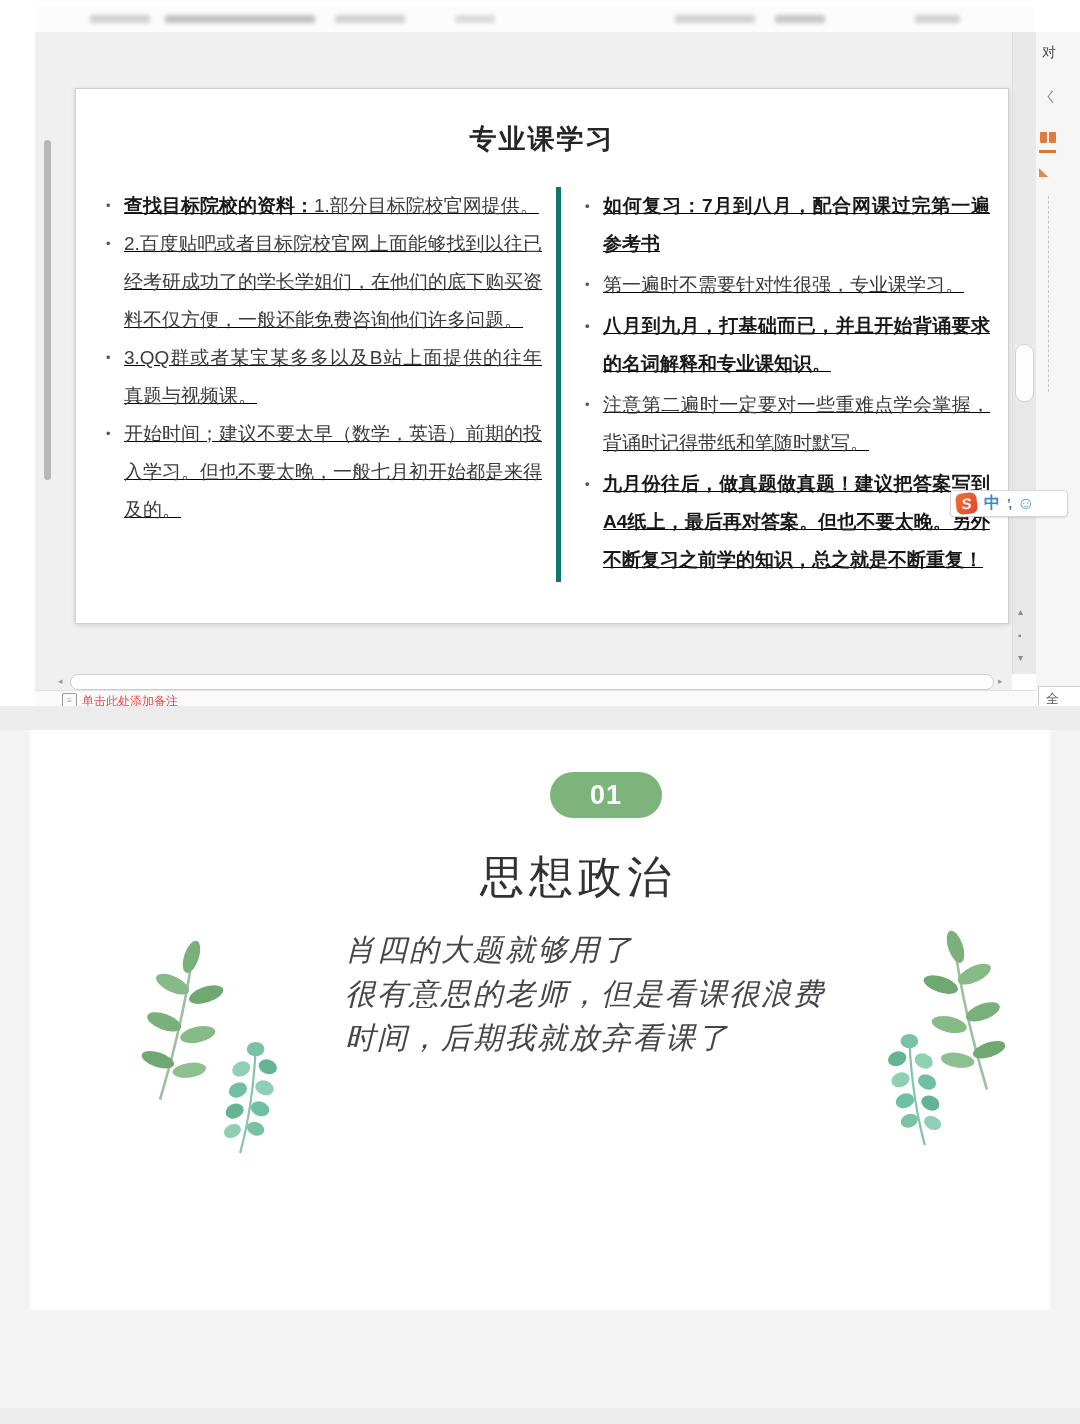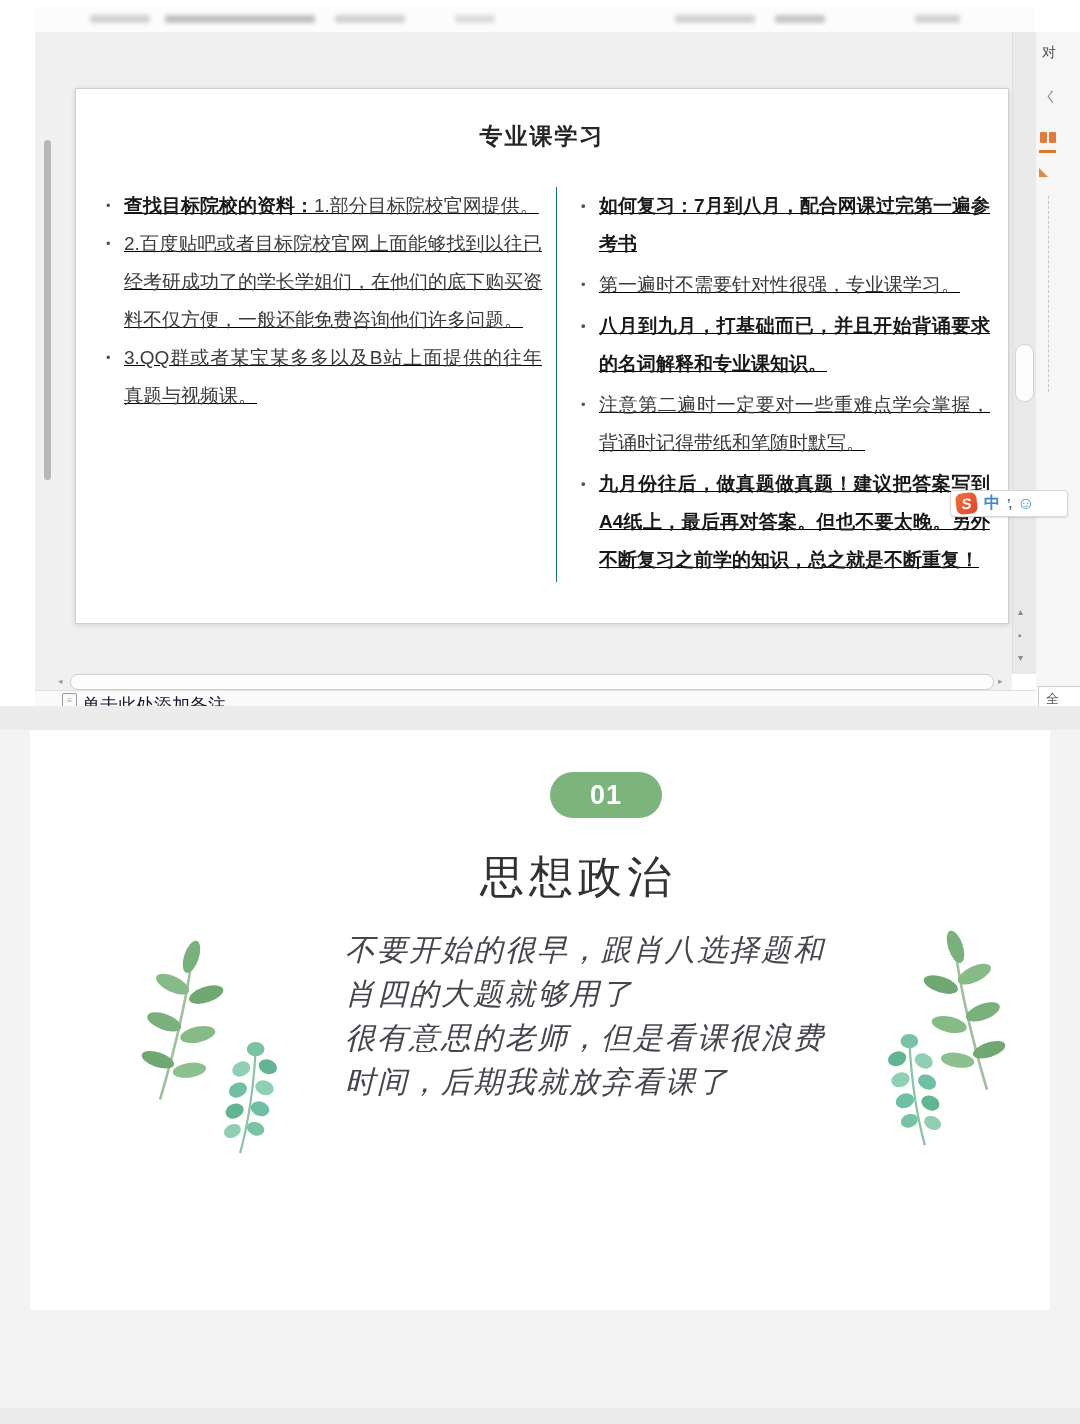--- a/index.html
+++ b/index.html
@@ -10,26 +10,26 @@
   
   #editor{left:0;top:0;width:1080px;height:712px;background:#ffffff;}
   #toolbar{left:35px;top:6px;width:1000px;height:26px;background:#fcfcfc;border-bottom:1px solid #e2e2e2;}
   .sm{position:absolute;top:9px;height:8px;background:#8f8f8f;opacity:.40;filter:blur(2px);border-radius:2px;}
   #workspace{left:35px;top:32px;width:977px;height:658px;background:#f0f0f0;}
   #left-scrollbar{left:44px;top:140px;width:7px;height:340px;background:#b7b7b7;border-radius:4px;}
 
   
   #slide{left:75px;top:88px;width:932px;height:534px;background:#ffffff;
          border:1px solid #cfcfcf;box-shadow:0 1px 5px rgba(0,0,0,.14);}
-  #slide-title{left:0;top:32px;width:100%;text-align:center;font-size:23px;font-weight:bold;
+  #slide-title{left:0;top:32px;width:100%;text-align:center;font-size:27px;font-weight:bold;
                color:#262626;letter-spacing:2px;}
   #slide-body{left:28px;top:98px;width:886px;display:flex;}
   .col{box-sizing:border-box;}
   #col-left{width:452px;padding-right:14px;}
-  #col-right{width:434px;border-left:1px solid #0f766e;padding-left:22px;}
+  #col-right{width:434px;border-left:5px solid #0f766e;padding-left:22px;}
   ul.blt{list-style:none;margin:0;padding:0;text-decoration:underline;}
   ul.blt li{position:relative;padding-left:20px;font-size:19px;line-height:38px;
             color:#3a3a3a;text-align:justify;}
   ul.blt li::before{content:"•";position:absolute;left:2px;top:0;color:#555;font-size:13px;}
   ul.blt li.b{font-weight:bold;color:#191919;}
   #col-right li{margin-bottom:3px;}
   .lead{font-weight:bold;color:#191919;}
   #cursor{left:148px;top:110px;font-family:"DejaVu Serif",serif;font-size:16px;color:#3c3c3c;}
 
   
@@ -54,21 +54,21 @@
   #ime-zh{color:#3f87c9;font-weight:bold;font-size:16px;}
   #ime-punct{color:#4a6e8f;font-weight:bold;font-size:13px;letter-spacing:-2px;}
   #ime-smiley{color:#4a8fc0;font-size:17px;}
 
   
   #h-track{left:70px;top:674px;width:922px;height:14px;background:#fdfdfd;border:1px solid #cfcfcf;border-radius:8px;}
   .h-arrow{position:absolute;top:676px;font-size:9px;color:#9a9a9a;}
   #notes-strip{left:35px;top:690px;width:1001px;height:22px;background:#fafafa;border-top:1px solid #e0e0e0;}
   #notes-ico{left:62px;top:693px;width:13px;height:13px;border:1px solid #9c9c9c;border-radius:2px;
              font-size:8px;line-height:13px;text-align:center;color:#9c9c9c;}
-  #notes-hint{left:82px;top:693px;font-size:18px;color:#0f172a;}
+  #notes-hint{left:82px;top:693px;font-size:12px;color:#ef4444;}
   #corner-box{left:1038px;top:686px;width:42px;height:26px;background:#fff;border:1px solid #ccc;}
   #corner-glyph{left:1046px;top:690px;font-size:13px;color:#555;}
 
   
   #band{left:0;top:706px;width:1080px;height:24px;background:#ececec;}
 
   
   #poster{left:0;top:730px;width:1080px;height:678px;background:#f3f3f3;}
   #poster-card{left:30px;top:0px;width:1020px;height:580px;background:#ffffff;}
   #badge{left:520px;top:42px;width:112px;height:46px;border-radius:23px;
@@ -131,20 +131,21 @@
     <div class="abs" id="slide-title">专业课学习</div>
     <div class="abs" id="cursor">I</div>
     <div class="abs" id="slide-body">
       <div class="col" id="col-left">
         <ul class="blt">
           <li>
             <span class="lead">查找目标院校的资料：</span><span>1.部分目标院校官网提供。</span>
           </li>
           <li><span>2.百度贴吧或者目标院校官网上面能够找到以往已经考研成功了的学长学姐们，在他们的底下购买资料不仅方便，一般还能免费咨询他们许多问题。</span></li>
           <li><span>3.QQ群或者某宝某多多以及B站上面提供的往年真题与视频课。</span></li>
+          <li><span>开始时间；建议不要太早（数学，英语）前期的投入学习。但也不要太晚，一般七月初开始都是来得及的。</span></li>
         </ul>
       </div>
       <div class="col" id="col-right">
         <ul class="blt">
           <li class="b"><span>如何复习：7月到八月，配合网课过完第一遍参考书</span></li>
           <li><span>第一遍时不需要针对性很强，专业课学习。</span></li>
           <li class="b"><span>八月到九月，打基础而已，并且开始背诵要求的名词解释和专业课知识。</span></li>
           <li><span>注意第二遍时一定要对一些重难点学会掌握，背诵时记得带纸和笔随时默写。</span></li>
           <li class="b"><span>九月份往后，做真题做真题！建议把答案写到A4纸上，最后再对答案。但也不要太晚。另外不断复习之前学的知识，总之就是不断重复！</span></li>
         </ul>
@@ -196,21 +197,20 @@
     <div class="abs" id="poster-title">思想政治</div>
 
     <svg class="leaf" style="left:95px;top:210px" width="112" height="168" viewBox="0 0 100 160">
         <use href="#branch"></use>
       </svg>
     <svg class="leaf" style="left:178px;top:308px" width="82" height="124" viewBox="0 0 60 112">
         <use href="#sprig"></use>
       </svg>
 
     <div class="abs" id="hand">
-      <div>不要开始的很早，跟肖八选择题和</div>
       <div>肖四的大题就够用了</div>
       <div>很有意思的老师，但是看课很浪费</div>
       <div>时间，后期我就放弃看课了</div>
     </div>
 
     <svg class="leaf mir" style="left:880px;top:200px" width="112" height="168" viewBox="0 0 100 160">
         <use href="#branch"></use>
       </svg>
     <svg class="leaf mir" style="left:845px;top:300px" width="82" height="124" viewBox="0 0 60 112">
         <use href="#sprig"></use>

